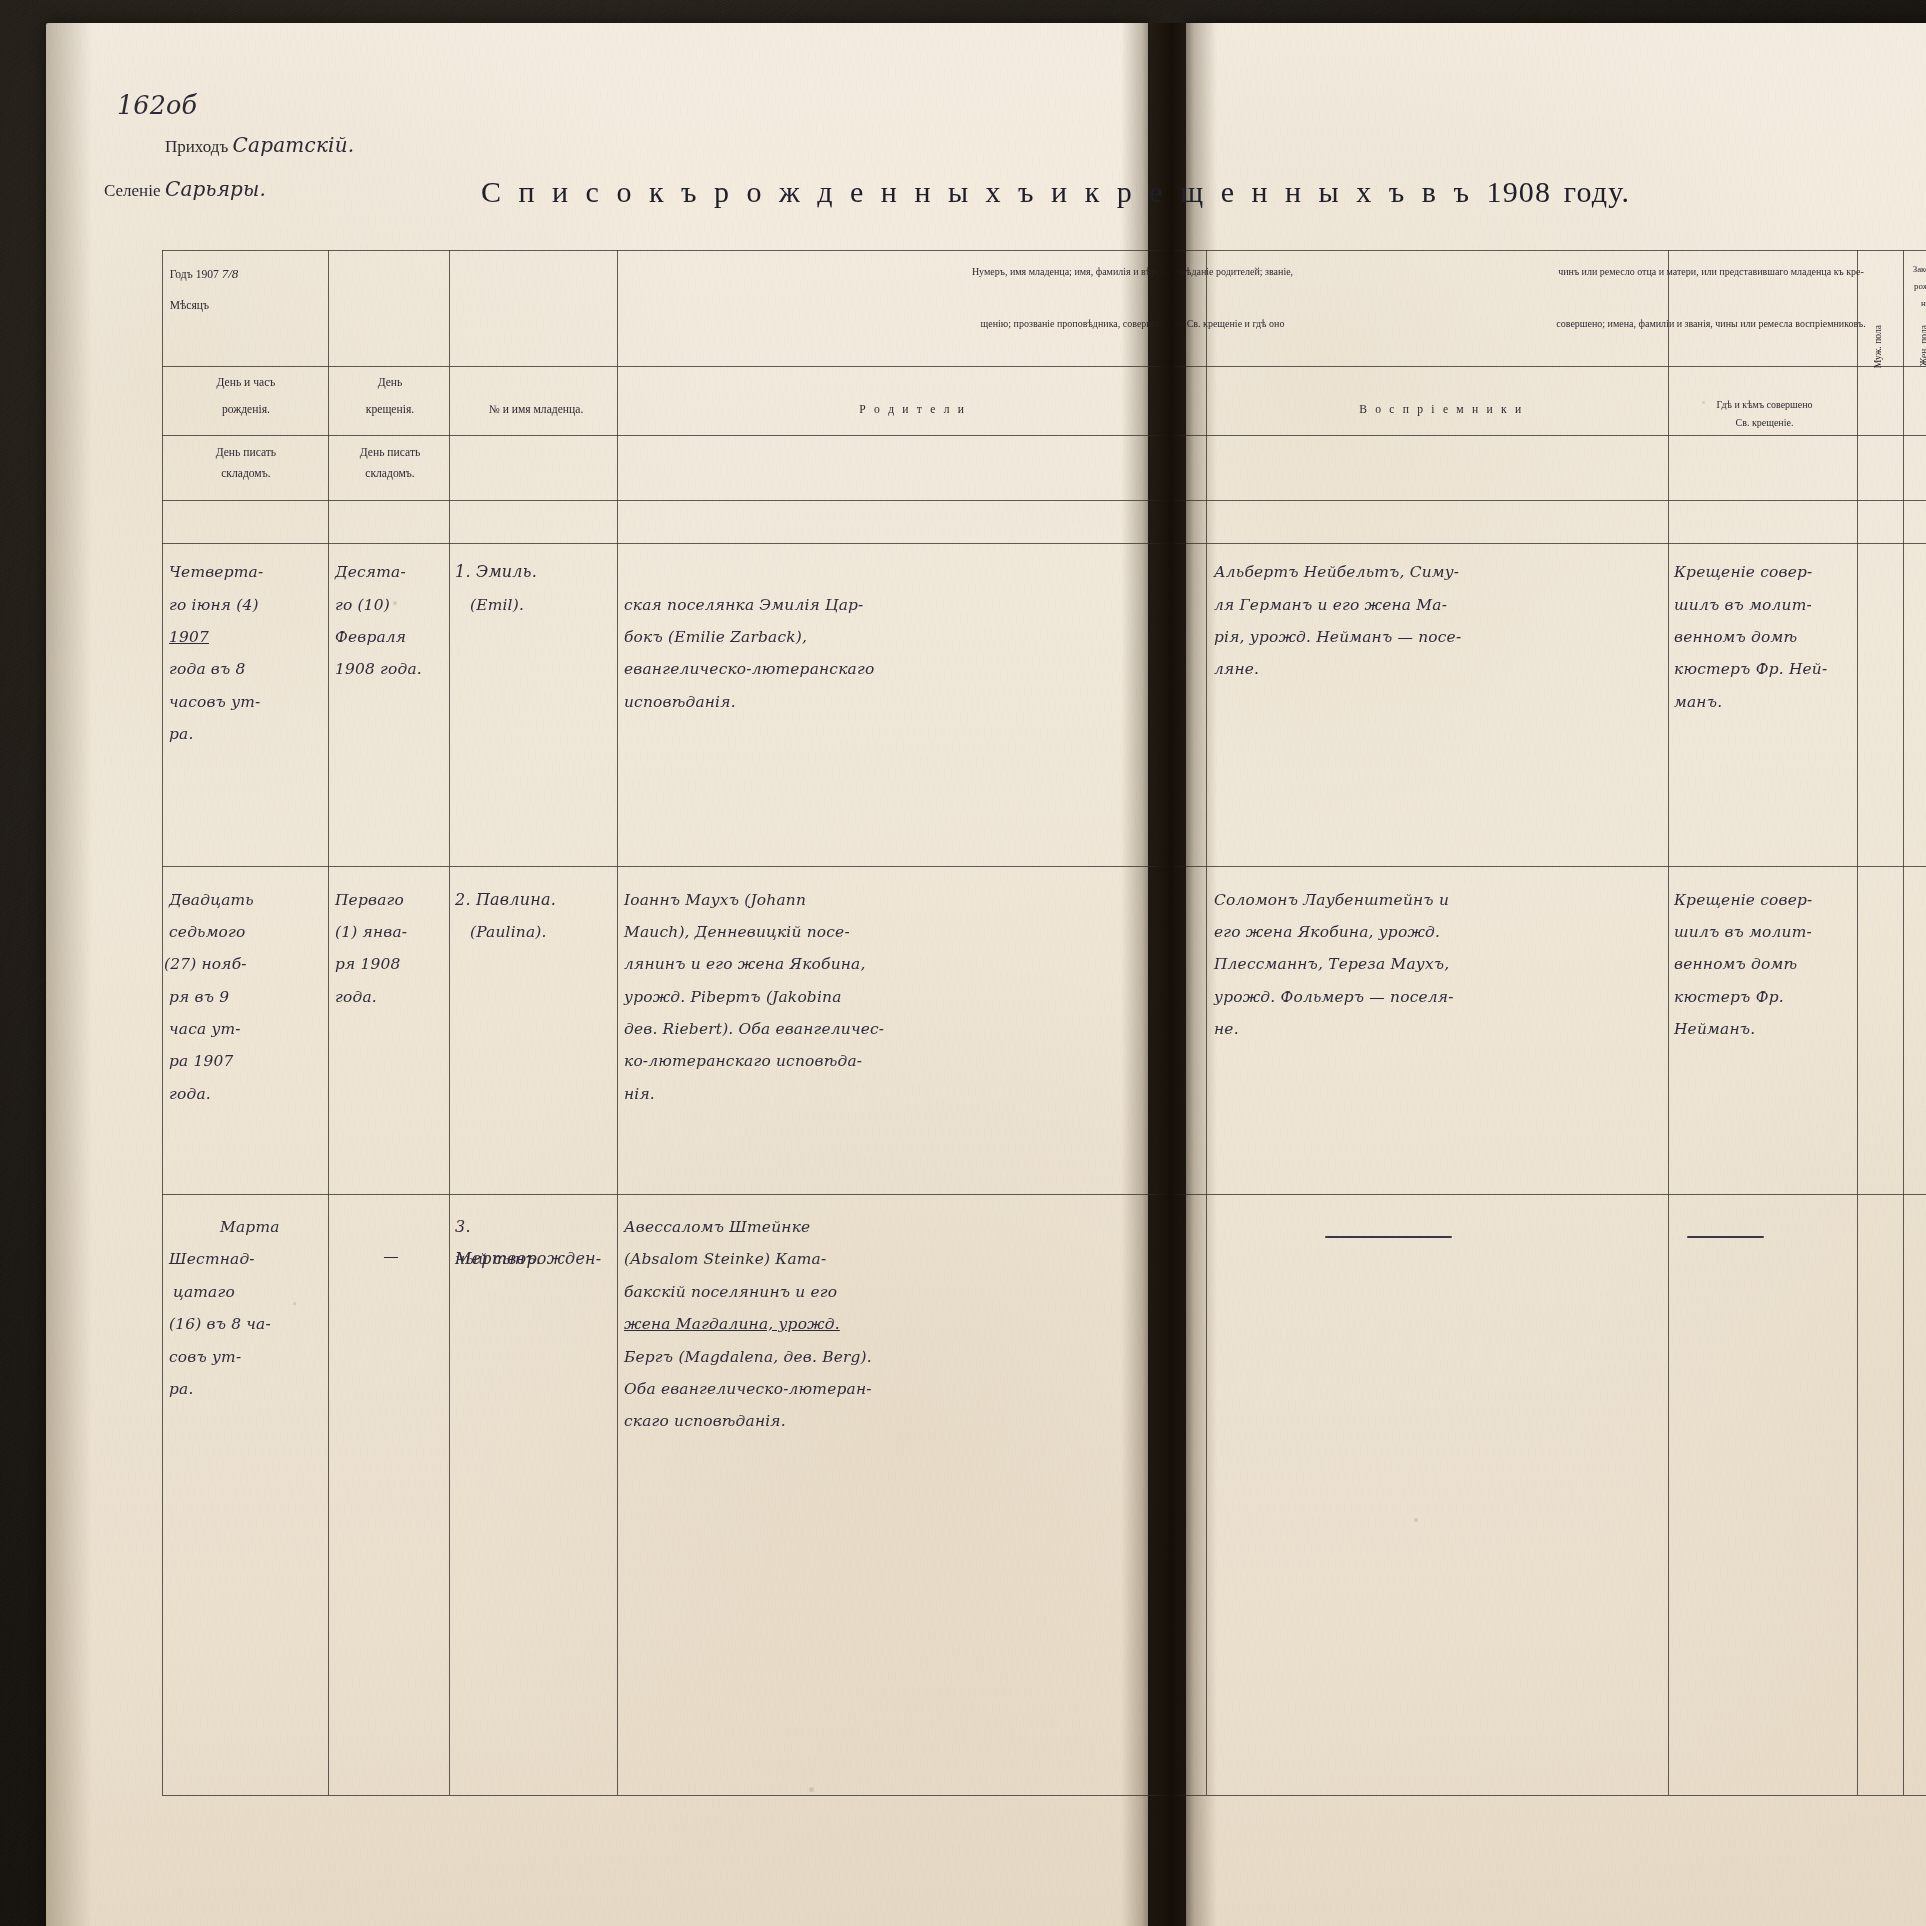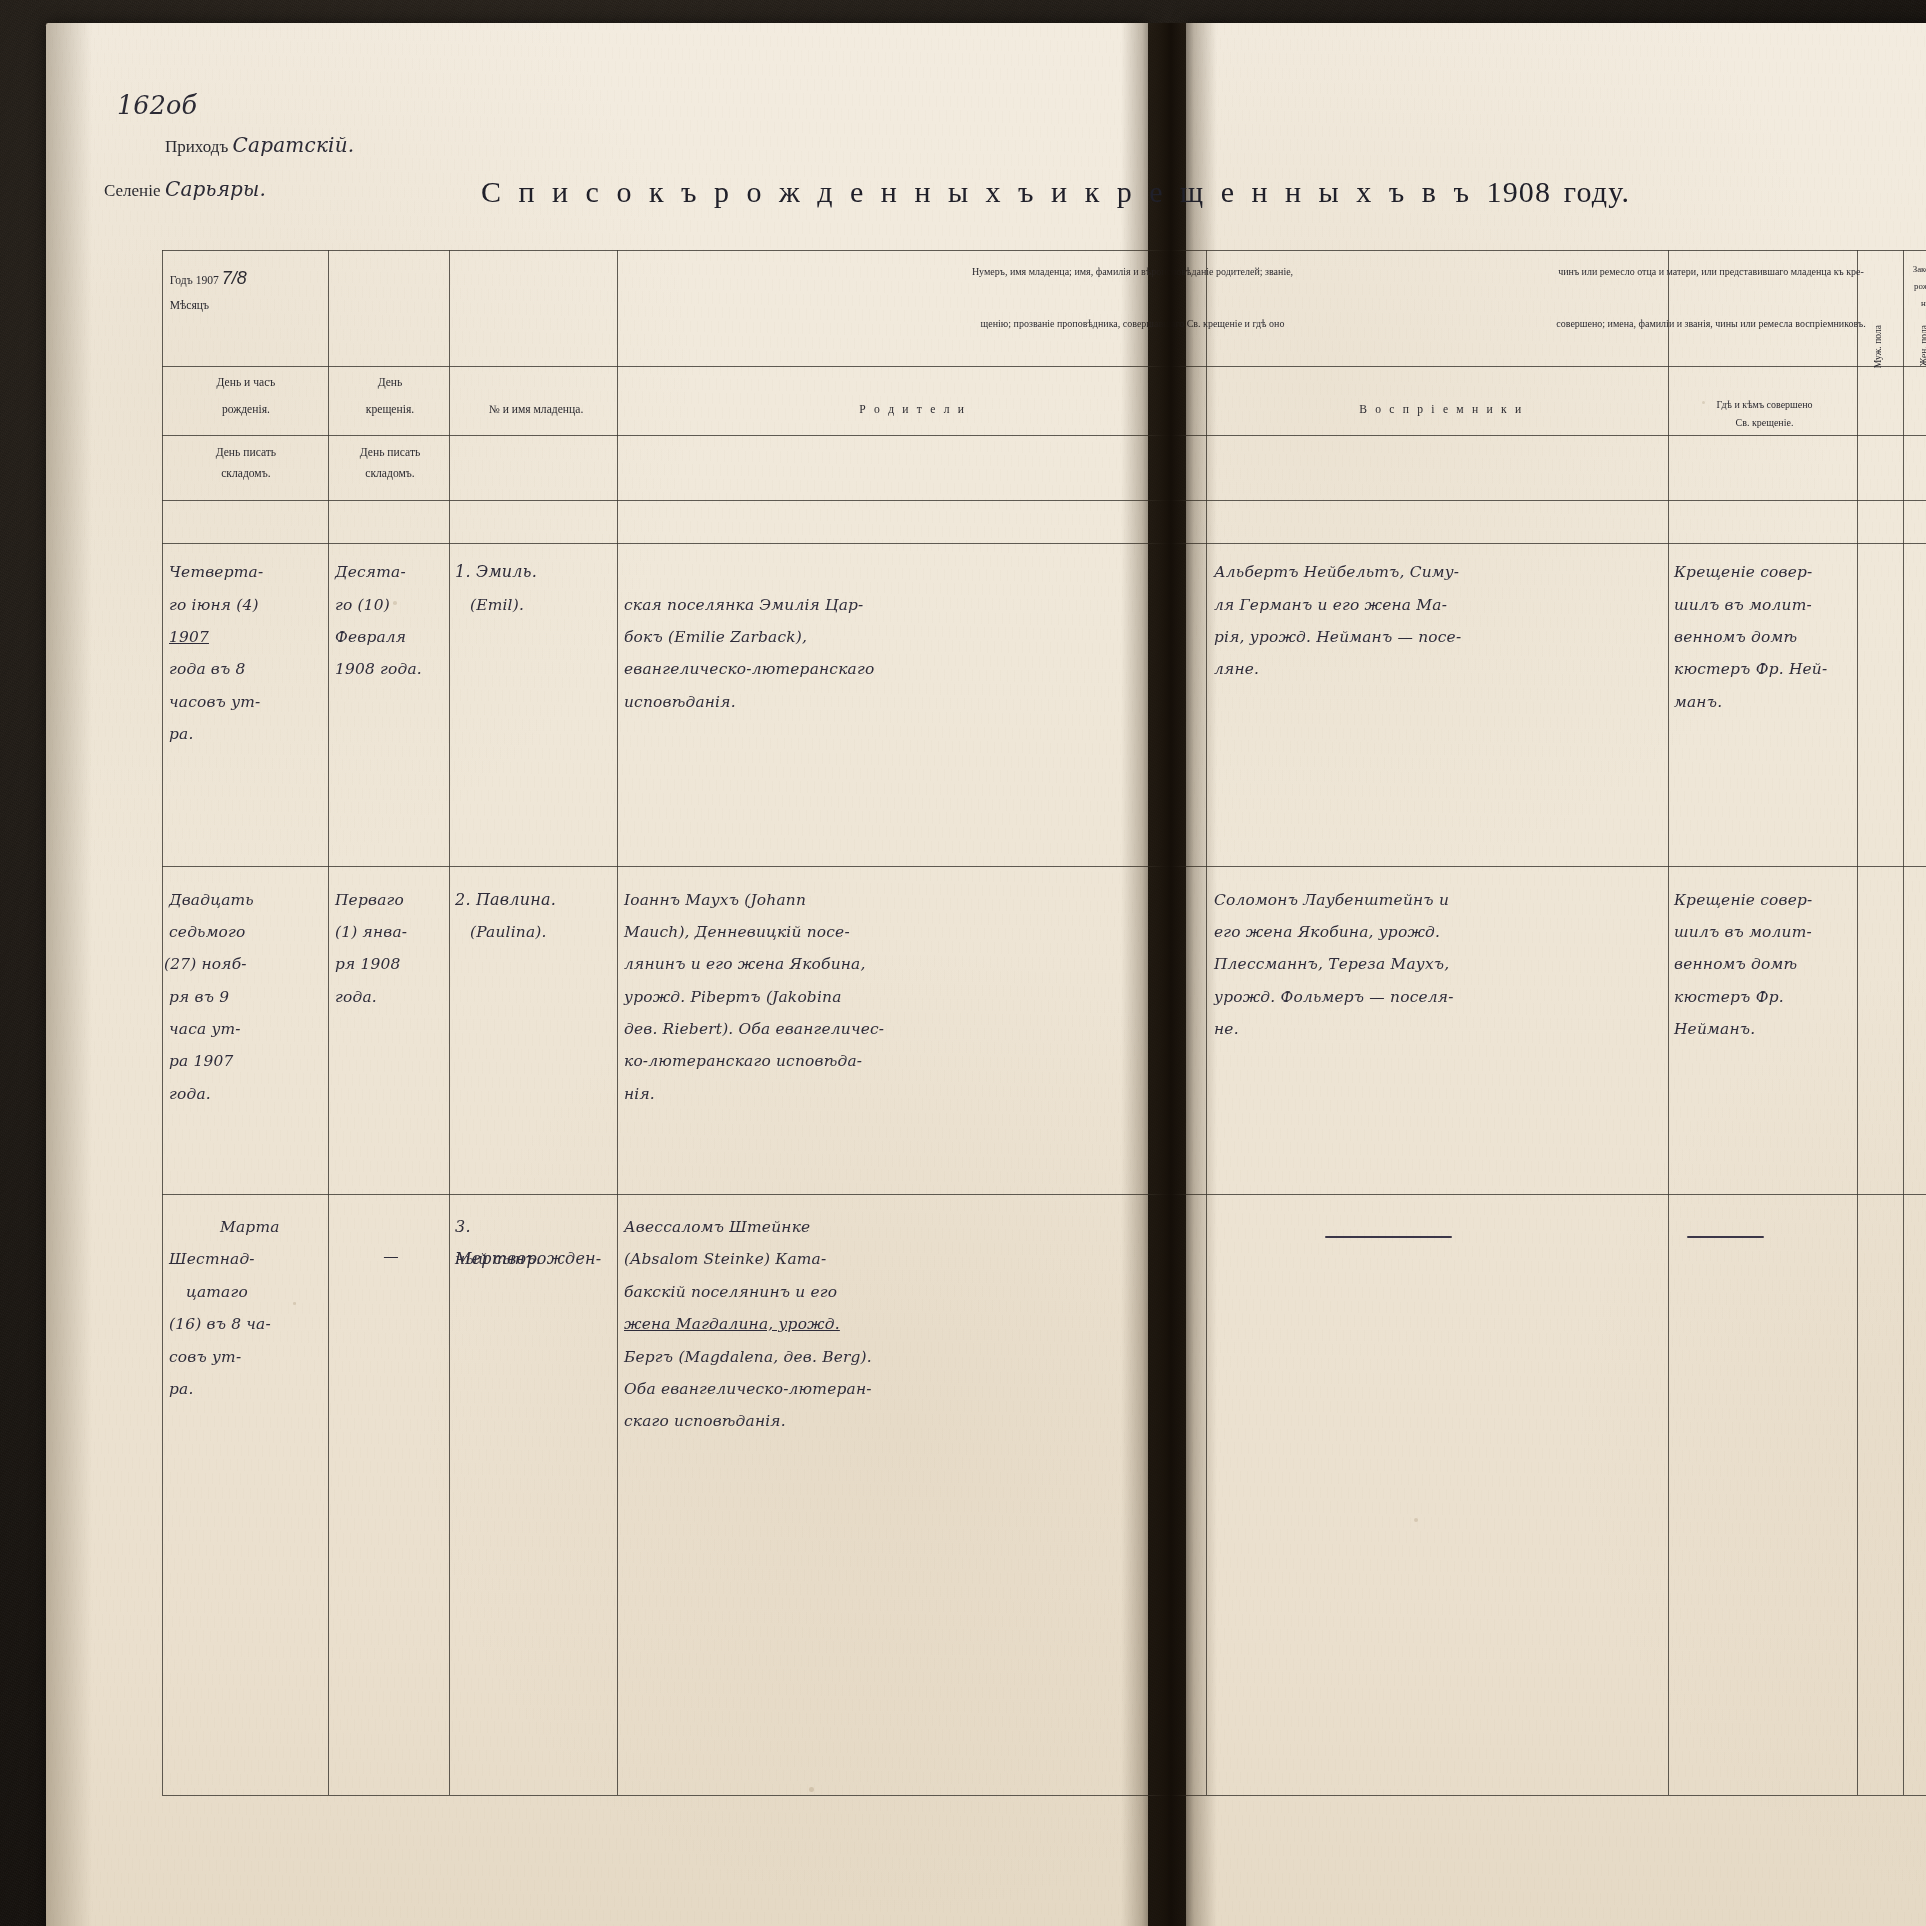--- a/index.html
+++ b/index.html
@@ -272,21 +272,21 @@
     <div class="vline" style="left:166px;"></div>
     <div class="vline" style="left:287px;"></div>
     <div class="vline" style="left:455px;"></div>
     <div class="vline" style="left:1044px;"></div>
     <div class="vline" style="left:1506px;"></div>
     <div class="vline" style="left:1695px;"></div>
     <div class="vline" style="left:1741px;"></div>
 
     <div class="cellhead" style="left:7.7px; top:15.4px; width:154px; text-align:left;">
       <span>Годъ 1907</span>
-      <span style="font-family:Liberation Sans, sans-serif; font-style:italic; font-size:18px;">7/8</span>
+      <span style="font-family:Liberation Serif, serif; font-style:italic; font-size:13px;">7/8</span>
     </div>
     <div class="cellhead" style="left:7.7px; top:48px; width:154px; text-align:left;">Мѣсяцъ</div>
 
     <div class="cellhead small" style="left:462px; top:15.4px; width:1017px;">Нумеръ, имя младенца; имя, фамилiя и вѣроисповѣданiе родителей; званiе,</div>
     <div class="cellhead small" style="left:462px; top:67px; width:1017px;">щенiю; прозванiе проповѣдника, совершавшаго Св. крещенiе и гдѣ оно</div>
 
     <div class="cellhead small" style="left:1056px; top:15.4px; width:986px;">чинъ или ремесло отца и матери, или представившаго младенца къ кре-</div>
     <div class="cellhead small" style="left:1056px; top:67px; width:986px;">совершено; имена, фамилiи и званiя, чины или ремесла воспрiемниковъ.</div>
 
     <div class="cellhead" style="left:3.9px; top:125px; width:160px;">День и часъ</div>
@@ -377,21 +377,21 @@
     <div class="entry" style="left:1512px; top:634px; width:185px;">Крещенiе совер-</div>
     <div class="entry" style="left:1512px; top:666px; width:185px;">шилъ въ молит-</div>
     <div class="entry" style="left:1512px; top:698px; width:185px;">венномъ домѣ</div>
     <div class="entry" style="left:1512px; top:731px; width:185px;">кюстеръ Фр.</div>
     <div class="entry" style="left:1512px; top:763px; width:185px;">Нейманъ.</div>
 
     <div class="tally" style="left:1757px; top:639px; width:23px; text-align:center;">1</div>
 
     <div class="entry" style="left:58px; top:961px; width:108px;">Марта</div>
     <div class="entry" style="left:7px;  top:993px; width:158px;">Шестнад-</div>
-    <div class="entry" style="left:24px;  top:1026px; width:158px;">цатаго</div>
+    <div class="entry" style="left:11px;  top:1026px; width:158px;">цатаго</div>
     <div class="entry" style="left:7px;  top:1058px; width:158px;">(16) въ 8 ча-</div>
     <div class="entry" style="left:7px;  top:1091px; width:158px;">совъ ут-</div>
     <div class="entry" style="left:7px;  top:1123px; width:158px;">ра.</div>
 
     <div class="entry" style="left:173px; top:990px; width:112px; text-align:center;">—</div>
 
     <div class="entry num" style="left:293px; top:961px; width:166px;">3. Мертворожден-</div>
     <div class="entry" style="left:293px; top:993px; width:166px;">ный сынъ.</div>
 
     <div class="entry" style="left:462px; top:961px; width:586px;">Авессаломъ Штейнке</div>

